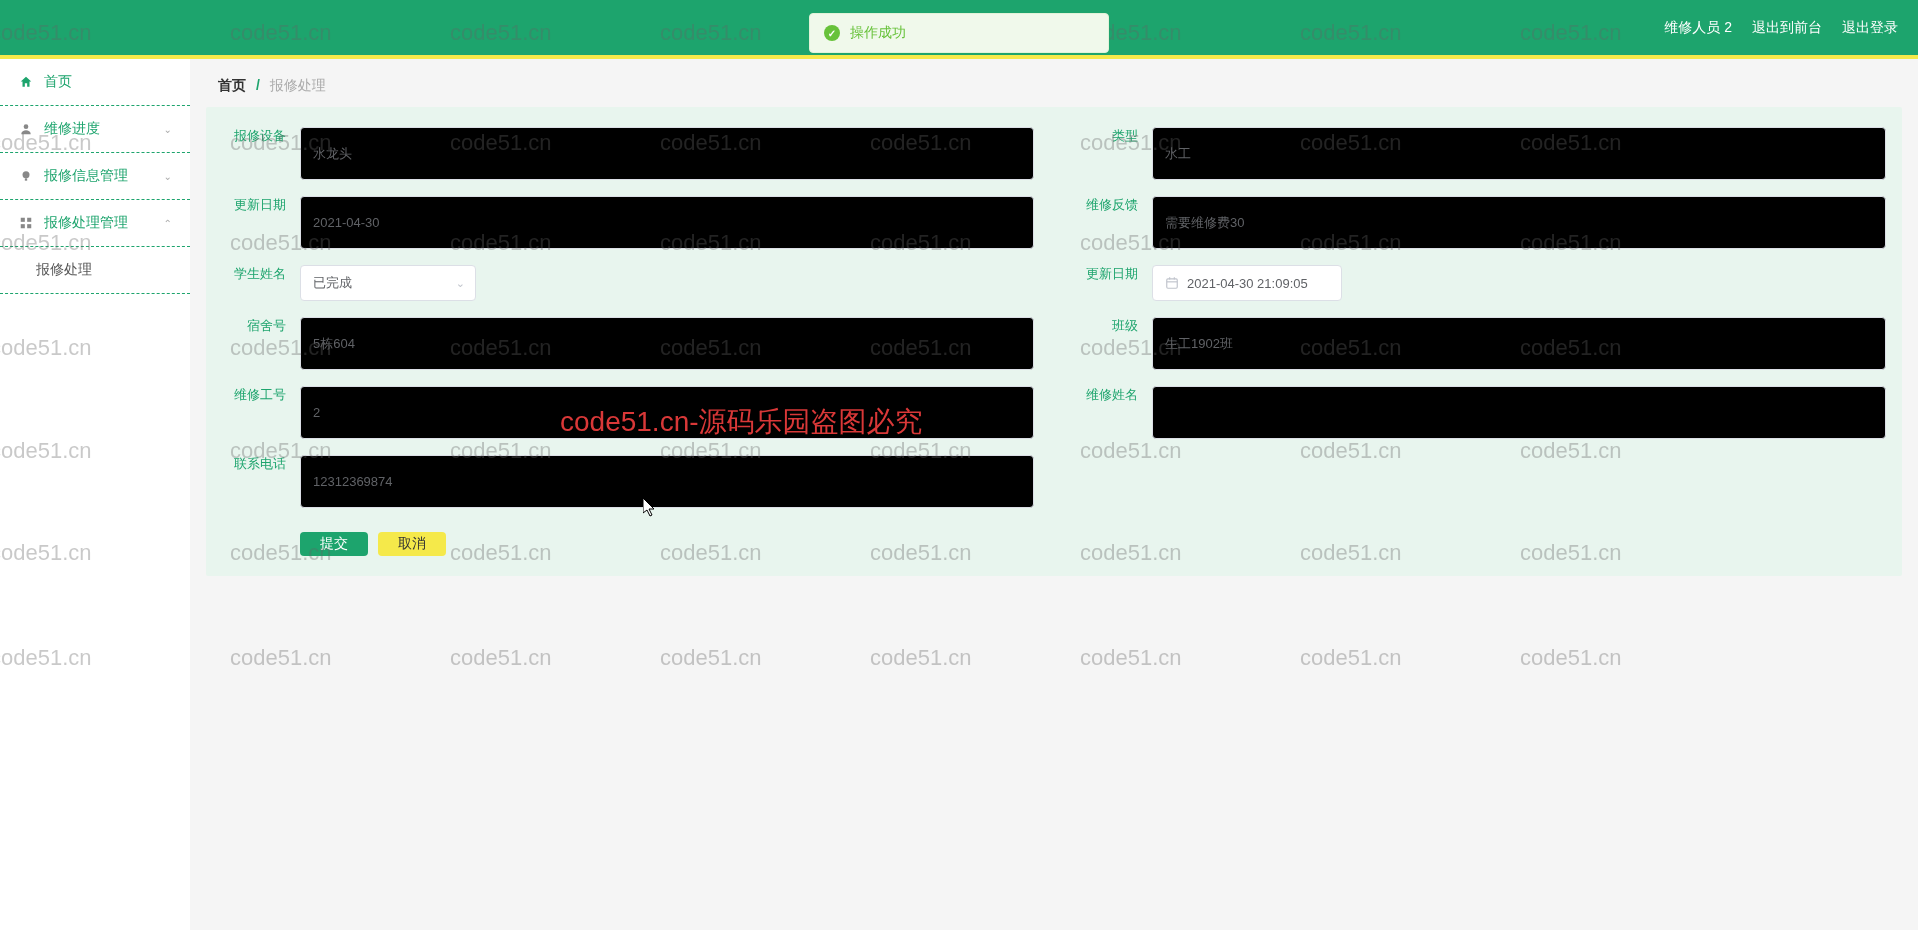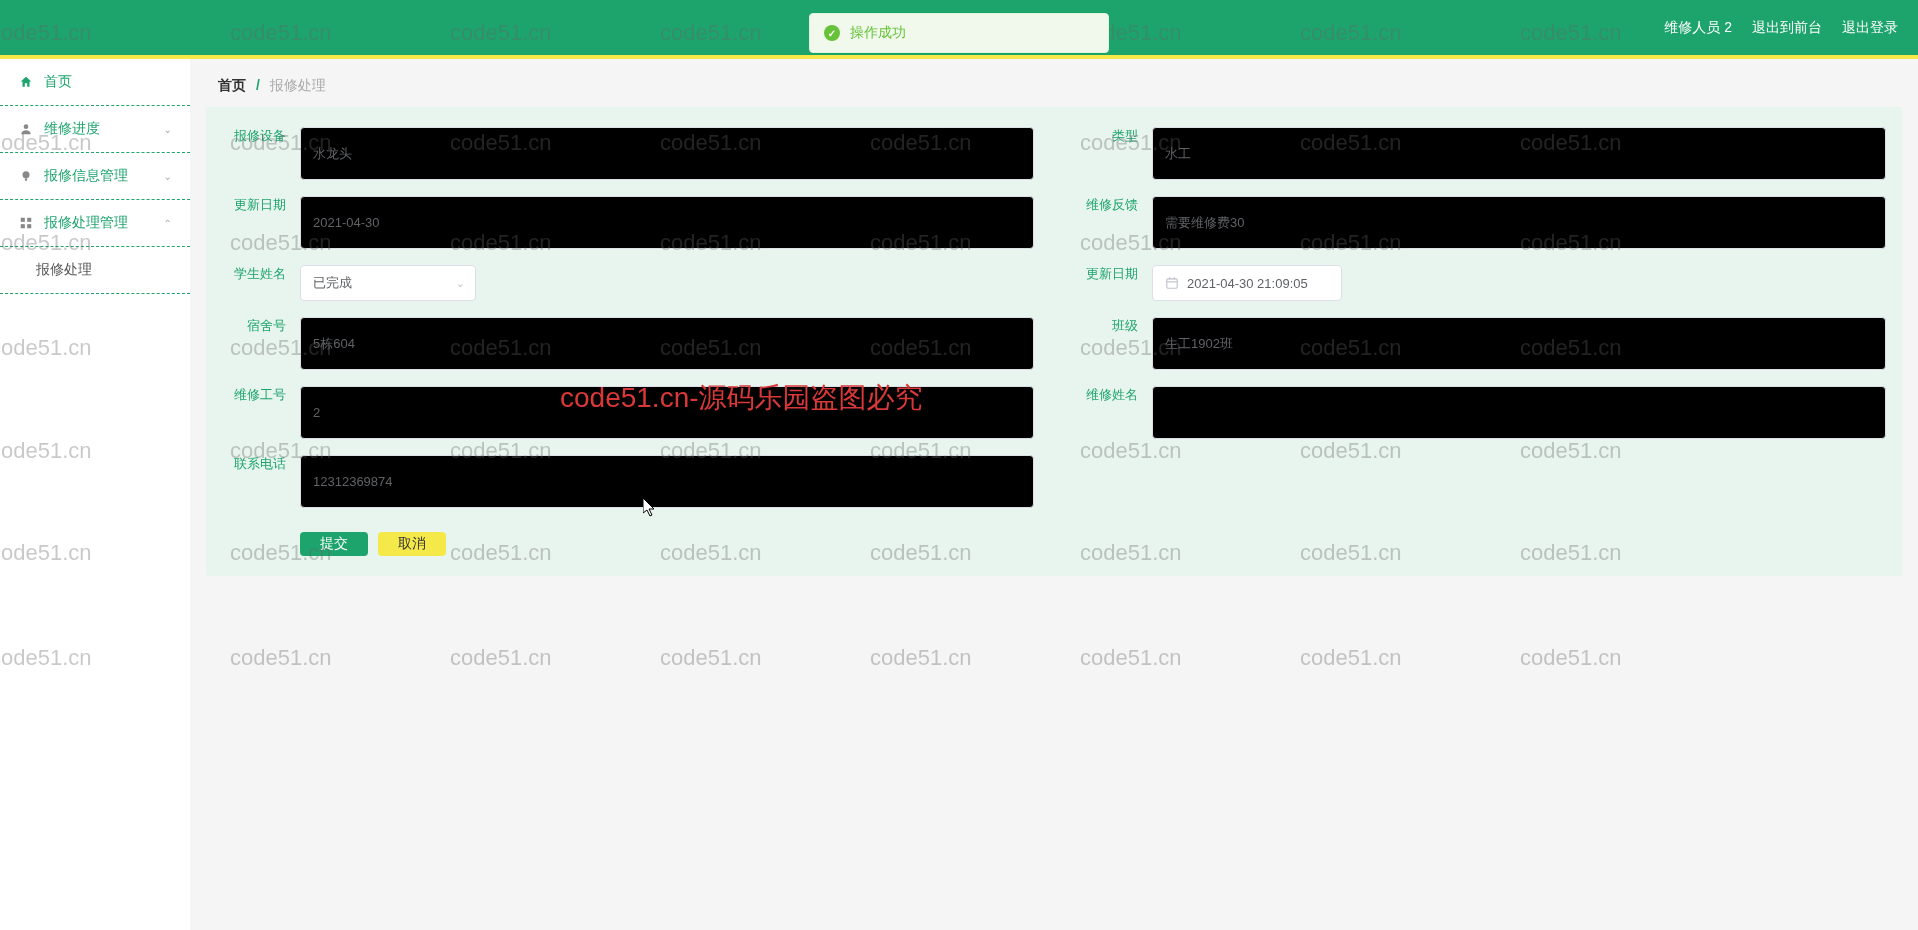--- a/index.html
+++ b/index.html
@@ -29,21 +29,21 @@
 .form-input { flex: 1; height: 53px; border: 1px solid #dcdfe6; border-radius: 4px; padding: 0 12px; background: #000000; font-size: 13px; color: #606266; outline: none; }
 .form-select { width: 176px; height: 36px; border: 1px solid #dcdfe6; border-radius: 4px; padding: 0 28px 0 12px; background: #fff; font-size: 13px; color: #606266; outline: none; position: relative; display: flex; align-items: center; }
 .select-arrow { position: absolute; right: 10px; color: #c0c4cc; font-size: 11px; }
 .date-input-wrap { width: 190px; height: 36px; border: 1px solid #dcdfe6; border-radius: 4px; background: #fff; font-size: 13px; color: #606266; display: flex; align-items: center; padding: 0 12px; }
 .date-icon { margin-right: 8px; color: #c0c4cc; display:inline-flex; }
 .button-row { grid-column: 1 / 3; display: flex; gap: 10px; margin-top: 8px; padding-left: 78px; }
 .btn { height: 24px; padding: 0 20px; border: none; border-radius: 4px; font-size: 14px; cursor: pointer; }
 .btn-primary { background: #1da46d; color: #fff; }
 .btn-cancel { background: #f5e94a; color: #333; }
 .watermark { position: absolute; color: rgba(100,100,100,0.35); font-size: 22px; pointer-events: none; z-index: 1; font-weight: 400; white-space:nowrap; }
-.watermark-red { position: absolute; color: #d93838; font-size: 28px; font-weight: 500; pointer-events: none; z-index: 5; white-space:nowrap; font-family: Arial, "Microsoft YaHei"; }
+.watermark-red { position: absolute; color: #d93838; font-size: 28px; font-weight: 500; pointer-events: none; z-index: 5; white-space:nowrap; font-family: Arial, "Microsoft YaHei"; margin-top: 24px; }
 .cursor-ptr { position: absolute; pointer-events: none; z-index: 200; }
 svg { display:block; }
 </style>
 </head>
 <body>
 
 <div class="header">
   <div class="header-right">
     <span class="header-link">维修人员 2</span>
     <span class="header-link">退出到前台</span>

